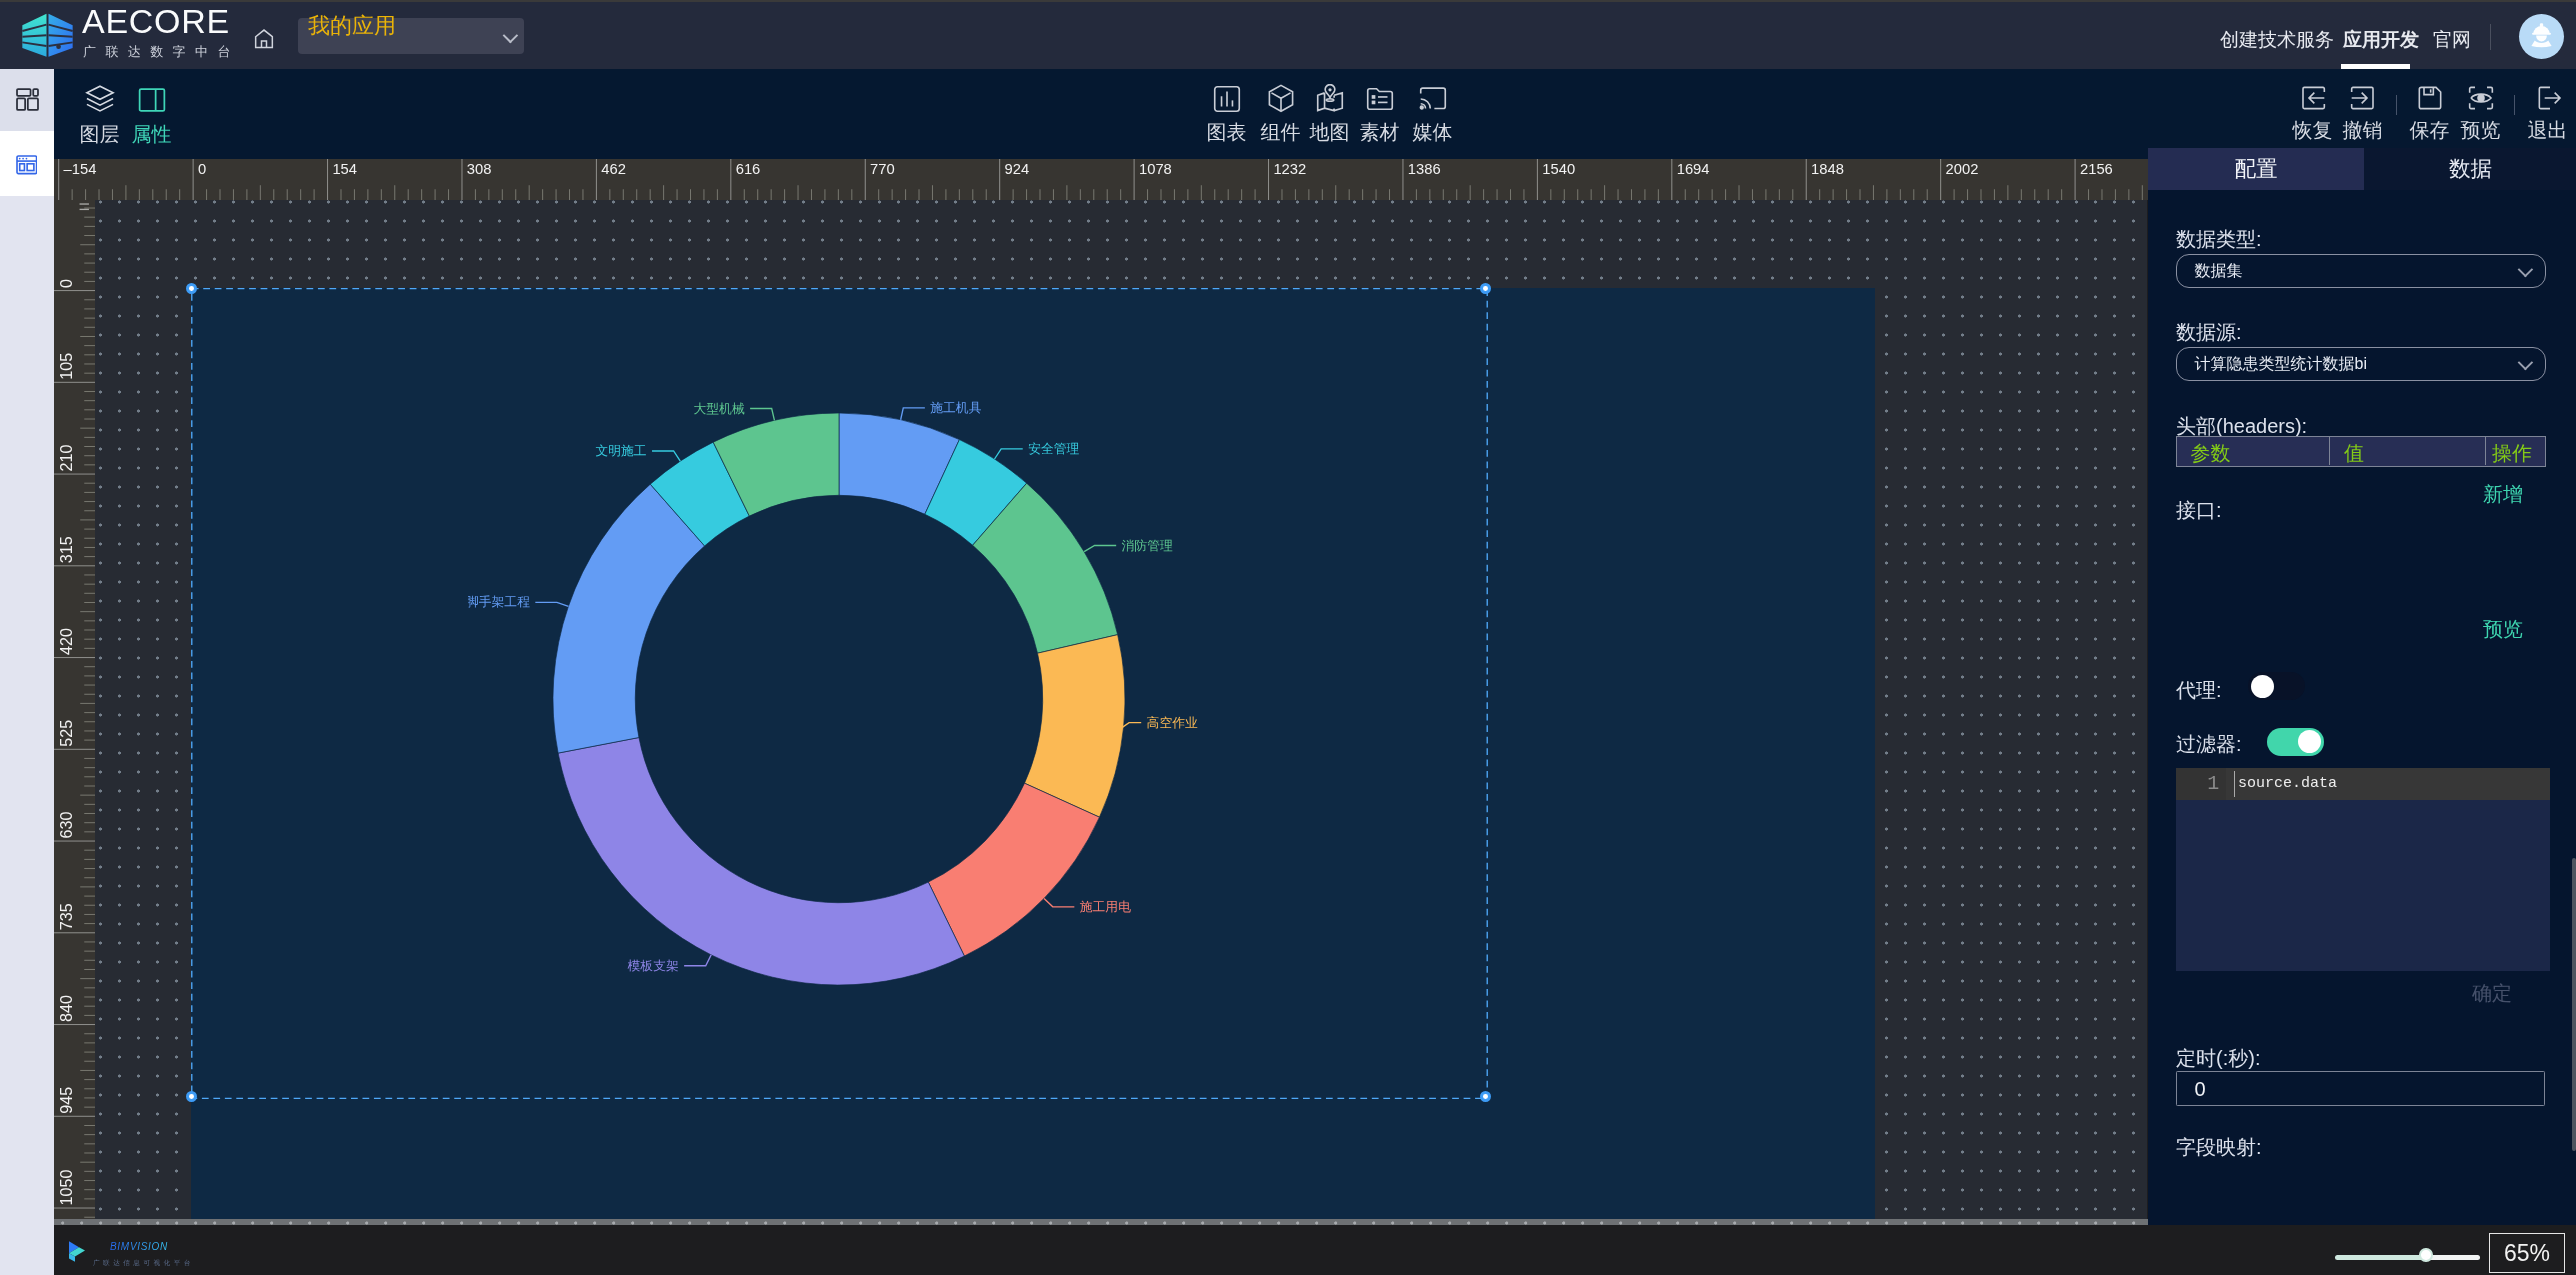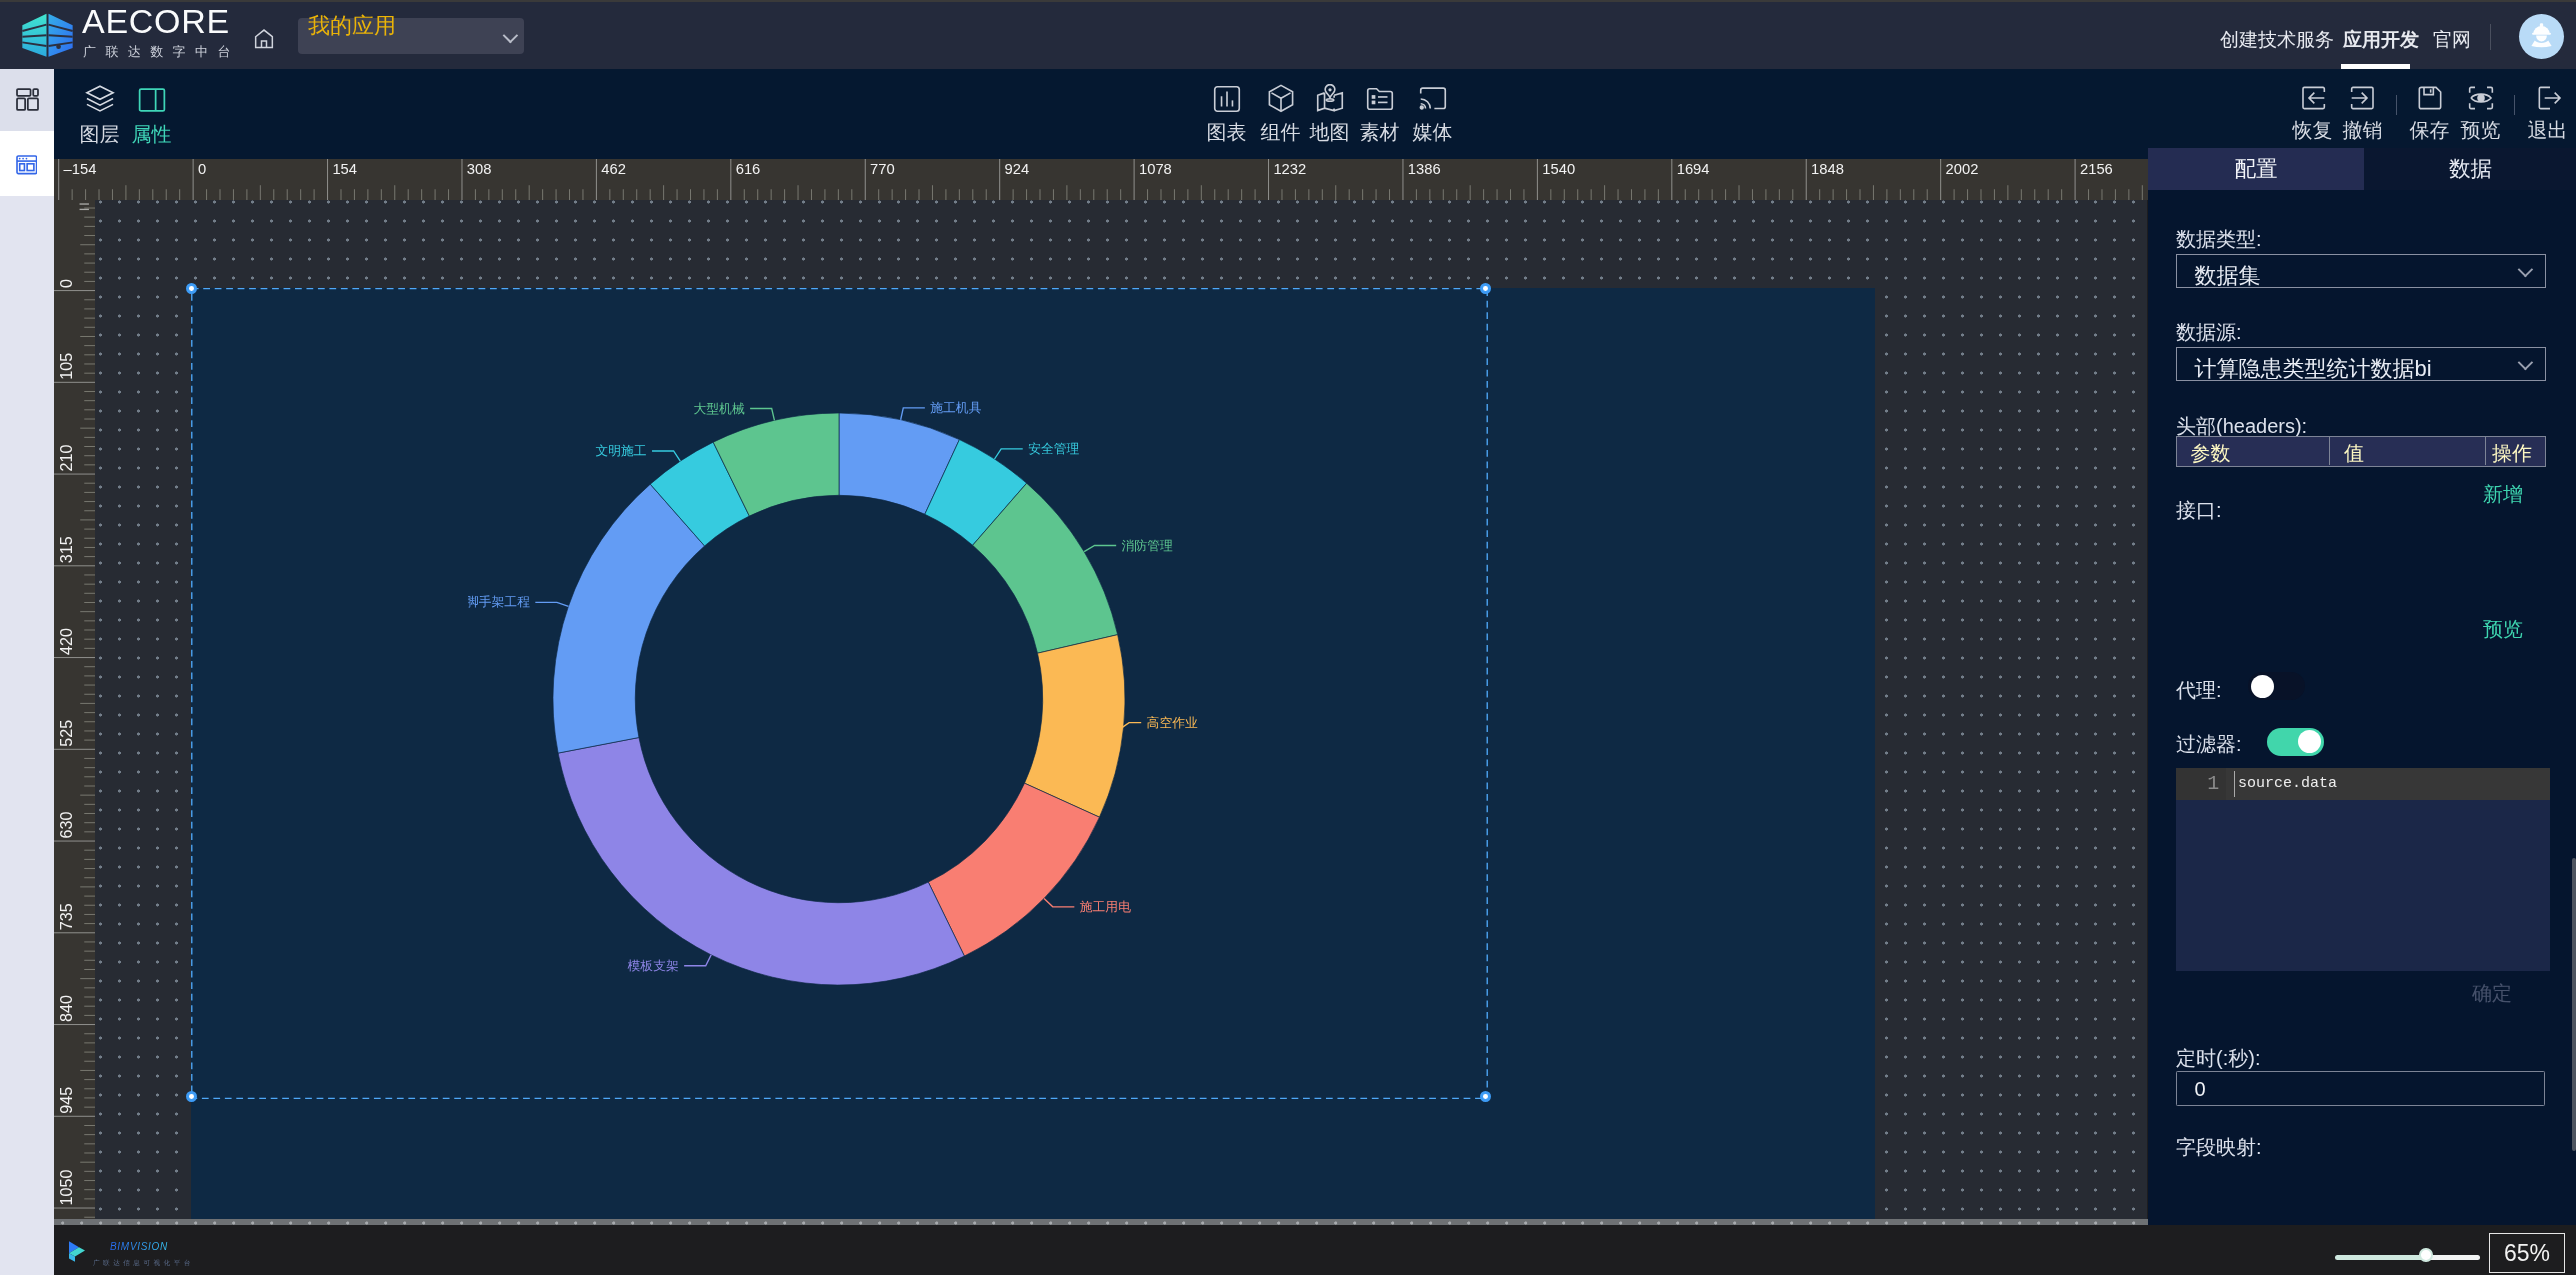--- a/index.html
+++ b/index.html
@@ -10,21 +10,21 @@
 #bluepanel{position:absolute;left:96px;top:88px;width:1684px;height:936px;background:#0E2944}
 .hdl{position:absolute;width:10.8px;height:10.8px;border-radius:50%;background:#fff;border:3.4px solid #3D9BF5}
 #scrollstrip{position:absolute;left:54px;top:1219px;width:2094px;height:6.7px;background-color:#6E7174;background-image:radial-gradient(circle at 8.8px 4px,#A7AAAE 1.3px,rgba(0,0,0,0) 1.8px);background-size:19px 19px}
 #bottombar{position:absolute;left:54px;top:1225px;width:2522px;height:50px;background:#1D1D1F}
 #rpanel{position:absolute;left:2148px;top:148px;width:428px;height:1077px;background:#05152E}
 .tb-item{position:absolute;text-align:center;color:#D7DBE3;font-size:20px}
 .tb-item svg{display:block;margin:0 auto 5.4px}
 .navlink{position:absolute;color:#E8EAF0;font-size:19px;top:25px}
 .plabel{position:absolute;color:#DCE1EC;font-size:20px}
 .teal{color:#3ED6B0}
-.ddown{position:absolute;border:1.3px solid #8A90A2;border-radius:0;color:#E9EDF5;font-size:22px}
+.ddown{position:absolute;border:1.3px solid #8A90A2;border-radius:13px;color:#E9EDF5;font-size:16px}
 .chev{position:absolute;width:10.8px;height:10.8px;border-right:2px solid #9AA0B0;border-bottom:2px solid #9AA0B0;transform:rotate(45deg)}
 </style></head><body>
 <div id="topstrip"></div>
 <div id="navbar">
     <svg width="53" height="48" style="position:absolute;left:21px;top:8.8px" viewBox="0 0 79 71">
 <defs>
         <linearGradient id="lgl" x1="0" y1="0" x2="0" y2="1">
           <stop offset="0" stop-color="#41E5CE"></stop>
           <stop offset="1" stop-color="#2BA9DE"></stop>
         </linearGradient>
@@ -522,21 +522,21 @@
 <div class="ddown" style="left:28px;top:106px;width:370px;height:34px">
       <span style="position:absolute;left:17.5px;top:6px">数据集</span>
     </div>
 <div class="chev" style="left:372px;top:116px"></div>
 <div class="plabel" style="left:28px;top:171px">数据源:</div>
 <div class="ddown" style="left:28px;top:199px;width:370px;height:34px">
       <span style="position:absolute;left:17.5px;top:6px">计算隐患类型统计数据bi</span>
     </div>
 <div class="chev" style="left:372px;top:209px"></div>
 <div class="plabel" style="left:28px;top:265px">头部(headers):</div>
-<div style="position:absolute;left:28px;top:288px;width:370px;height:31px;background:#272E55;border:1.3px solid #7D8496;color:#fef9c3;font-size:20px">
+<div style="position:absolute;left:28px;top:288px;width:370px;height:31px;background:#272E55;border:1.3px solid #7D8496;color:#84cc16;font-size:20px">
 <span style="position:absolute;left:13.5px;top:3.4px">参数</span>
 <span style="position:absolute;left:167px;top:3.4px">值</span>
 <span style="position:absolute;left:315px;top:3.4px">操作</span>
 <div style="position:absolute;left:152px;top:0;width:1.3px;height:28px;background:#7D8496"></div>
 <div style="position:absolute;left:308px;top:0;width:1.3px;height:28px;background:#7D8496"></div>
 </div>
 <div class="teal" style="position:absolute;left:270px;top:333px;width:105px;text-align:right;font-size:20px">新增</div>
 <div class="plabel" style="left:28px;top:349px">接口:</div>
 <div class="teal" style="position:absolute;left:270px;top:468px;width:105px;text-align:right;font-size:20px">预览</div>
 <div class="plabel" style="left:28px;top:529px">代理:</div>

